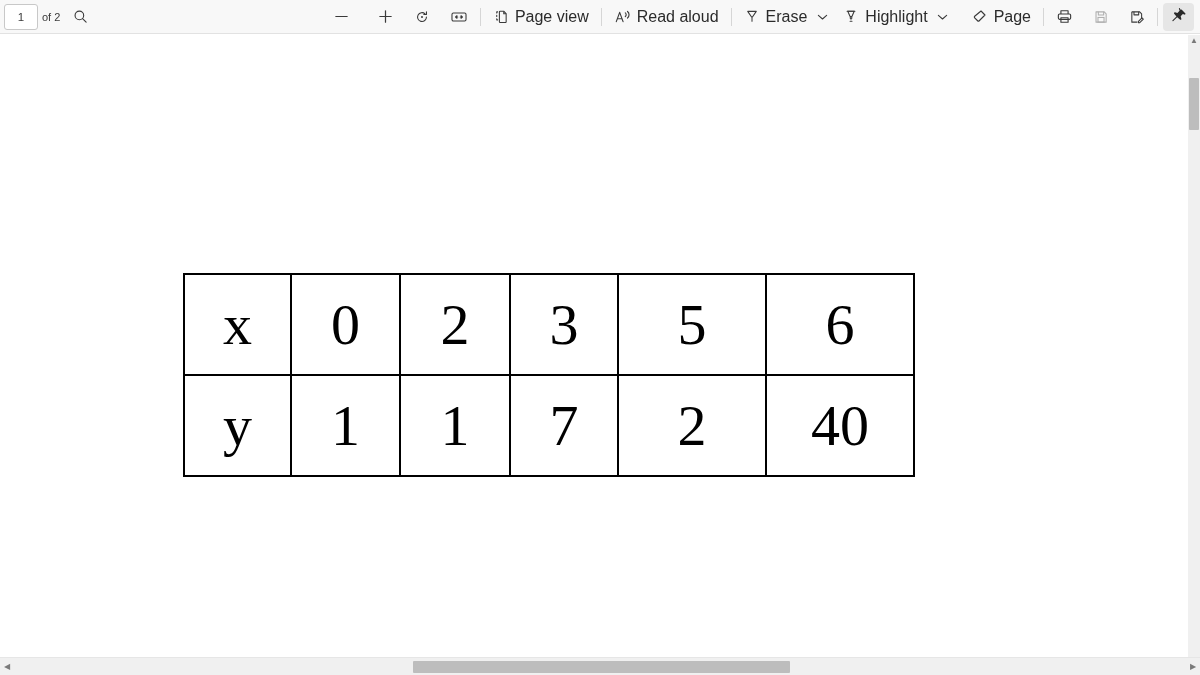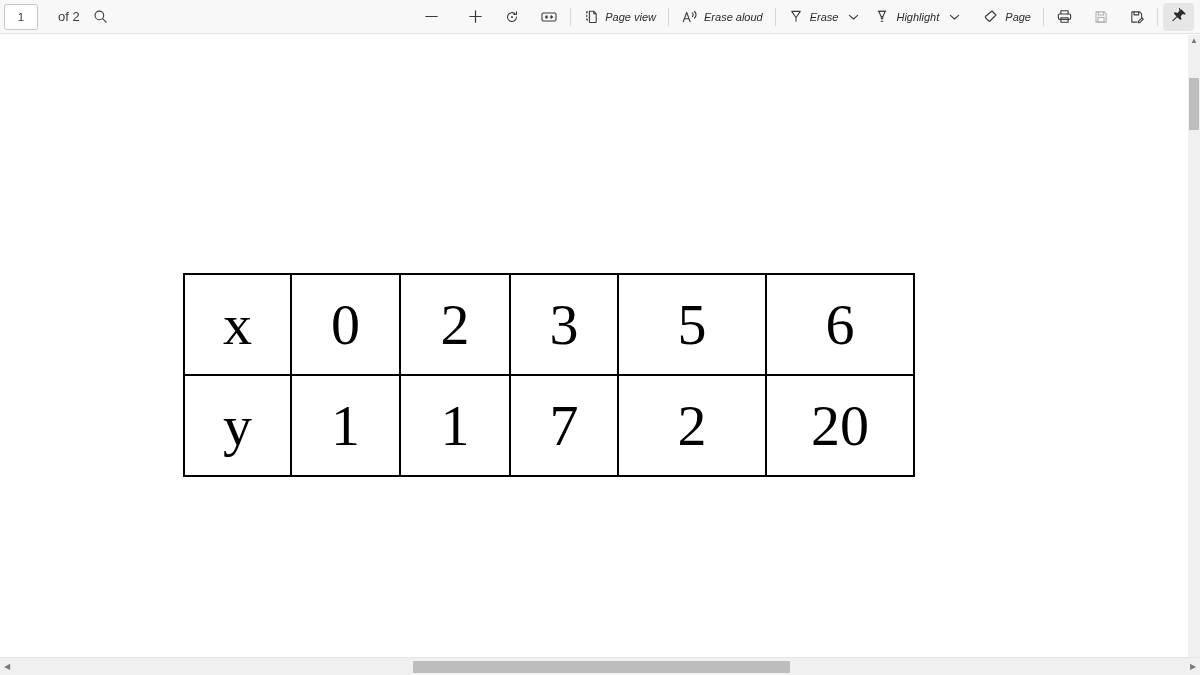--- a/index.html
+++ b/index.html
@@ -27,38 +27,37 @@
     width: 34px; height: 26px;
     margin-left: 4px;
     border: 1px solid #c8c8c8;
     border-radius: 3px;
     background: #ffffff;
     display: flex; align-items: center; justify-content: center;
     font-size: 11.5px;
     color: #3a3a3a;
   }
   .page-of {
-    margin-left: 20px;
-    font-size: 13px;
+    margin-left: 4px;
+    font-size: 11px;
     color: #3b3b3b;
     white-space: nowrap;
   }
 
   .tb-btn {
     height: 28px;
     display: flex;
     align-items: center;
     justify-content: center;
     gap: 6px;
     padding: 0 7px;
     border-radius: 4px;
     color: #2b2b2b;
     white-space: nowrap;
-    font-size: 11px;
-    font-style: italic;
+    font-size: 16px;
   }
   .tb-btn.pinned { background: #e6e6e6; }
   .tb-btn.disabled { opacity: .38; }
 
   .tb-icon { display: flex; align-items: center; justify-content: center; }
   .tb-icon svg { display: block; }
 
   .sep {
     width: 1px; height: 18px;
     background: #d6d6d6;
@@ -236,21 +235,21 @@
 
   <div class="tb-btn">
     <span class="tb-icon">
       <svg width="17" height="16" viewBox="0 0 18 17" fill="none" stroke="#3a3a3a" stroke-width="1.2">
         <path d="M2.4 13.4L6 3.6l3.6 9.8" stroke-linecap="round" stroke-linejoin="round"></path>
         <path d="M3.9 10.3h4.2" stroke-linecap="round"></path>
         <path d="M12 4.1c1.2.9 1.2 2.9 0 3.9" stroke-linecap="round"></path>
         <path d="M14.3 2.6c2.2 1.7 2.2 5.3 0 7" stroke-linecap="round"></path>
       </svg>
     </span>
-    <span>Erase aloud</span>
+    <span>Read aloud</span>
   </div>
 
   <div class="sep"></div>
 
   <div class="tb-btn">
     <span class="tb-icon">
       <svg width="16" height="17" viewBox="0 0 18 18" fill="none" stroke="#3a3a3a" stroke-width="1.2">
         <path d="M4.2 3.2h9.6l-4.1 6.1a.9.9 0 0 1-1.4 0z" stroke-linejoin="round"></path>
         <path d="M9 9.6v4.8" stroke-linecap="round"></path>
       </svg>
@@ -360,21 +359,21 @@
         <td class="c-3">3</td>
         <td class="c-4">5</td>
         <td class="c-5">6</td>
       </tr>
       <tr>
         <td class="c-label">y</td>
         <td class="c-1">1</td>
         <td class="c-2">1</td>
         <td class="c-3">7</td>
         <td class="c-4">2</td>
-        <td class="c-5">20</td>
+        <td class="c-5">40</td>
       </tr>
     </tbody>
   </table>
 
 </div>
 
 <div id="vscroll">
   <div id="vscroll-up">
     <span class="arrow-glyph">▲</span>
   </div>

